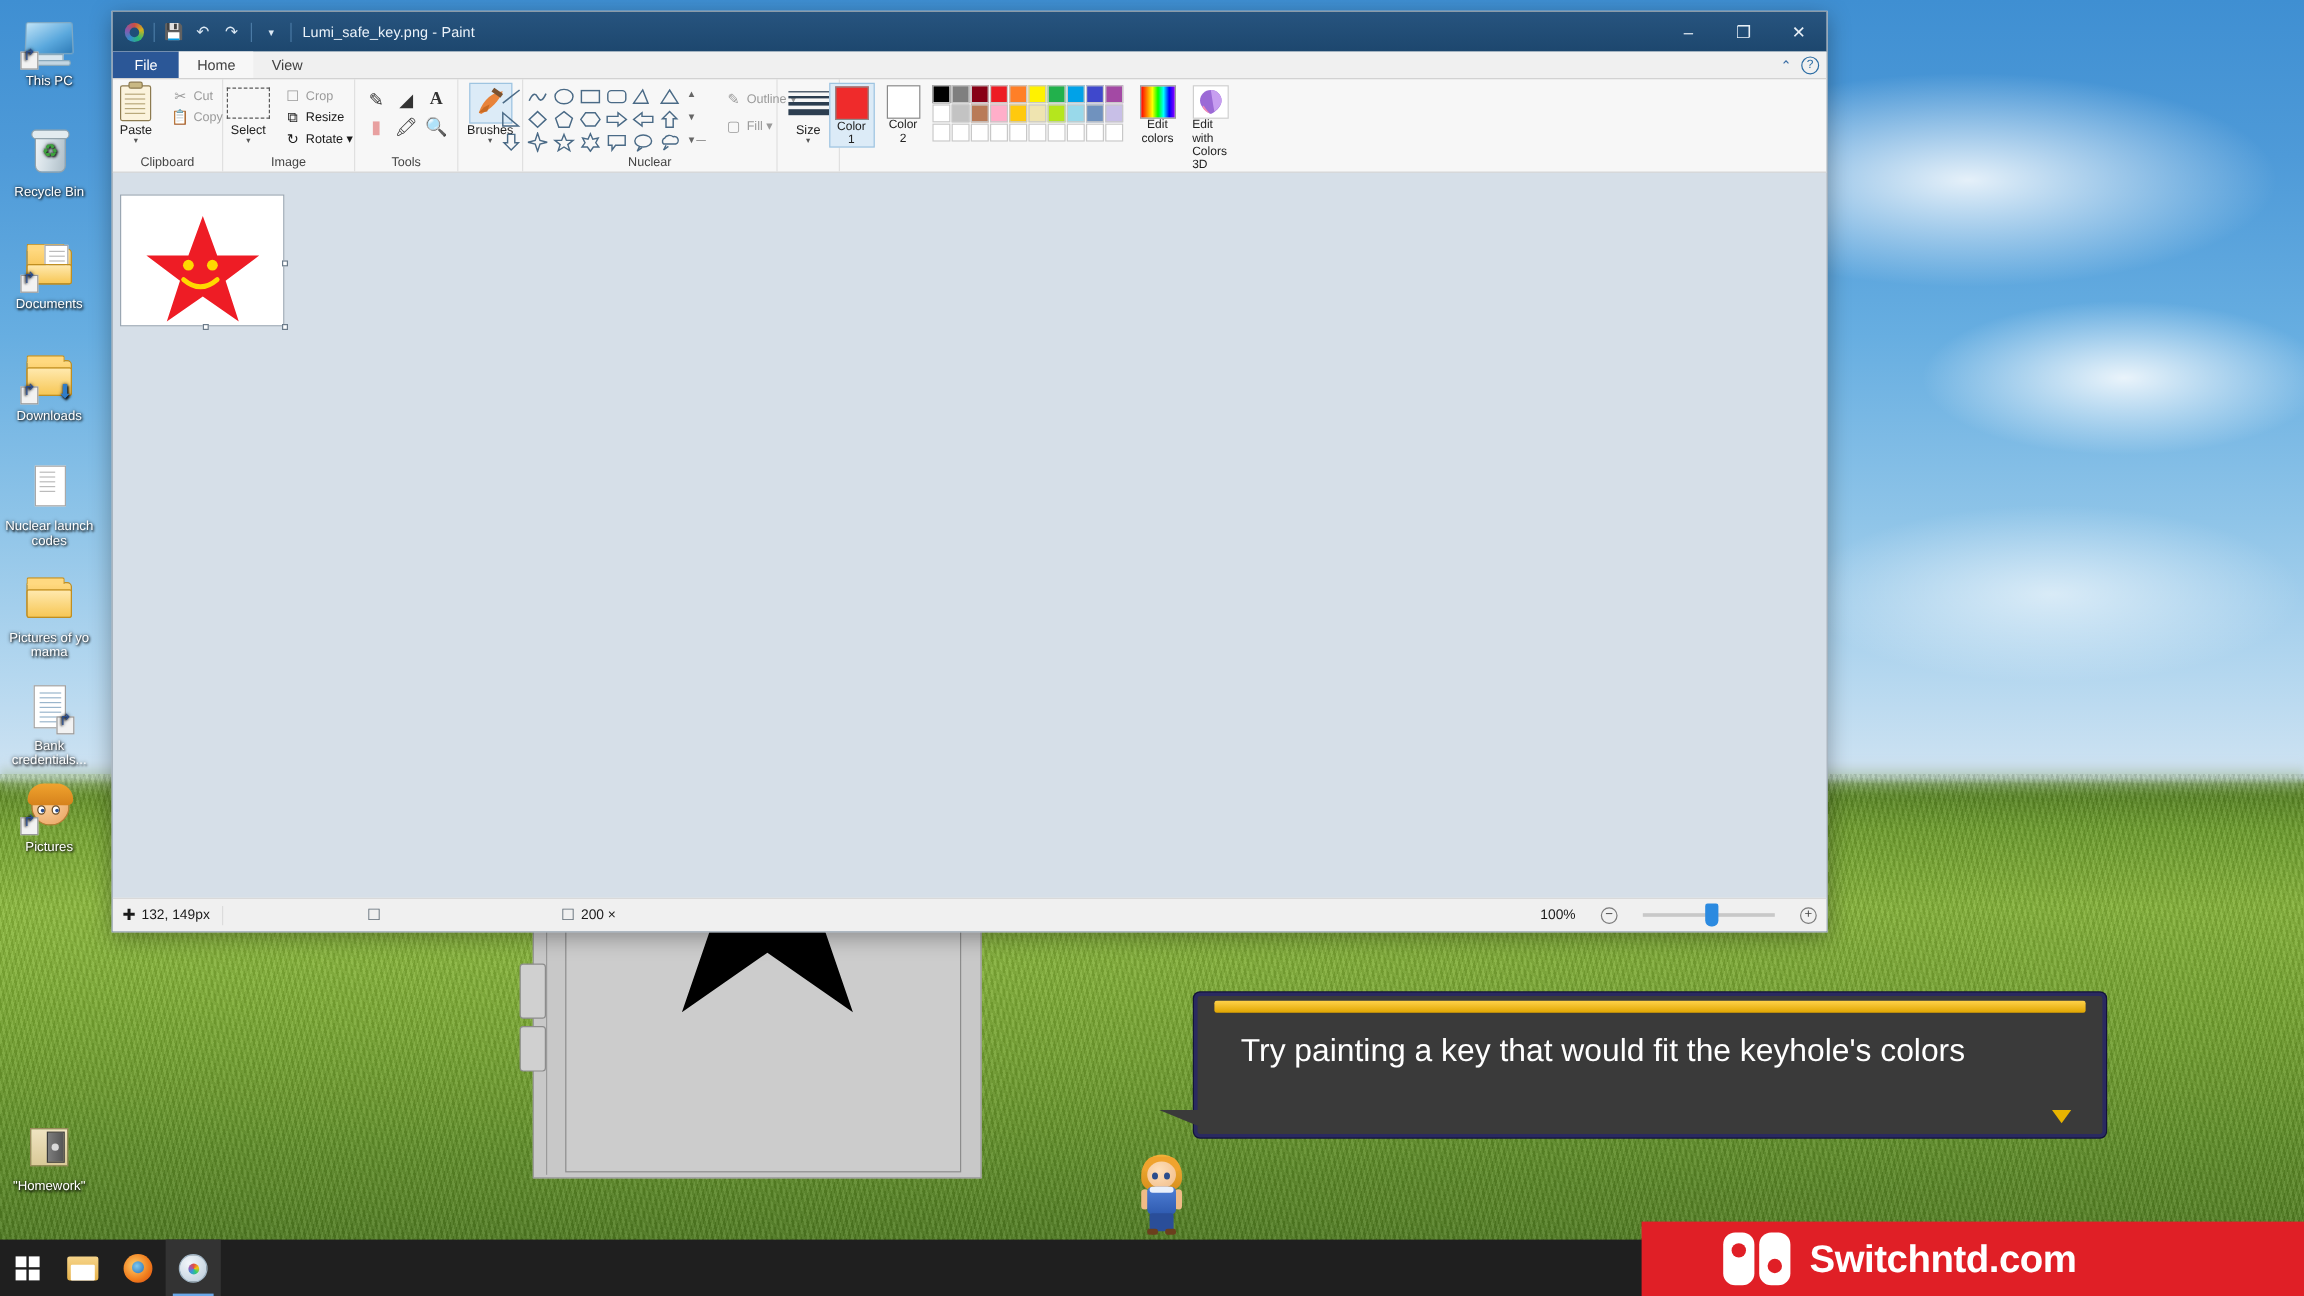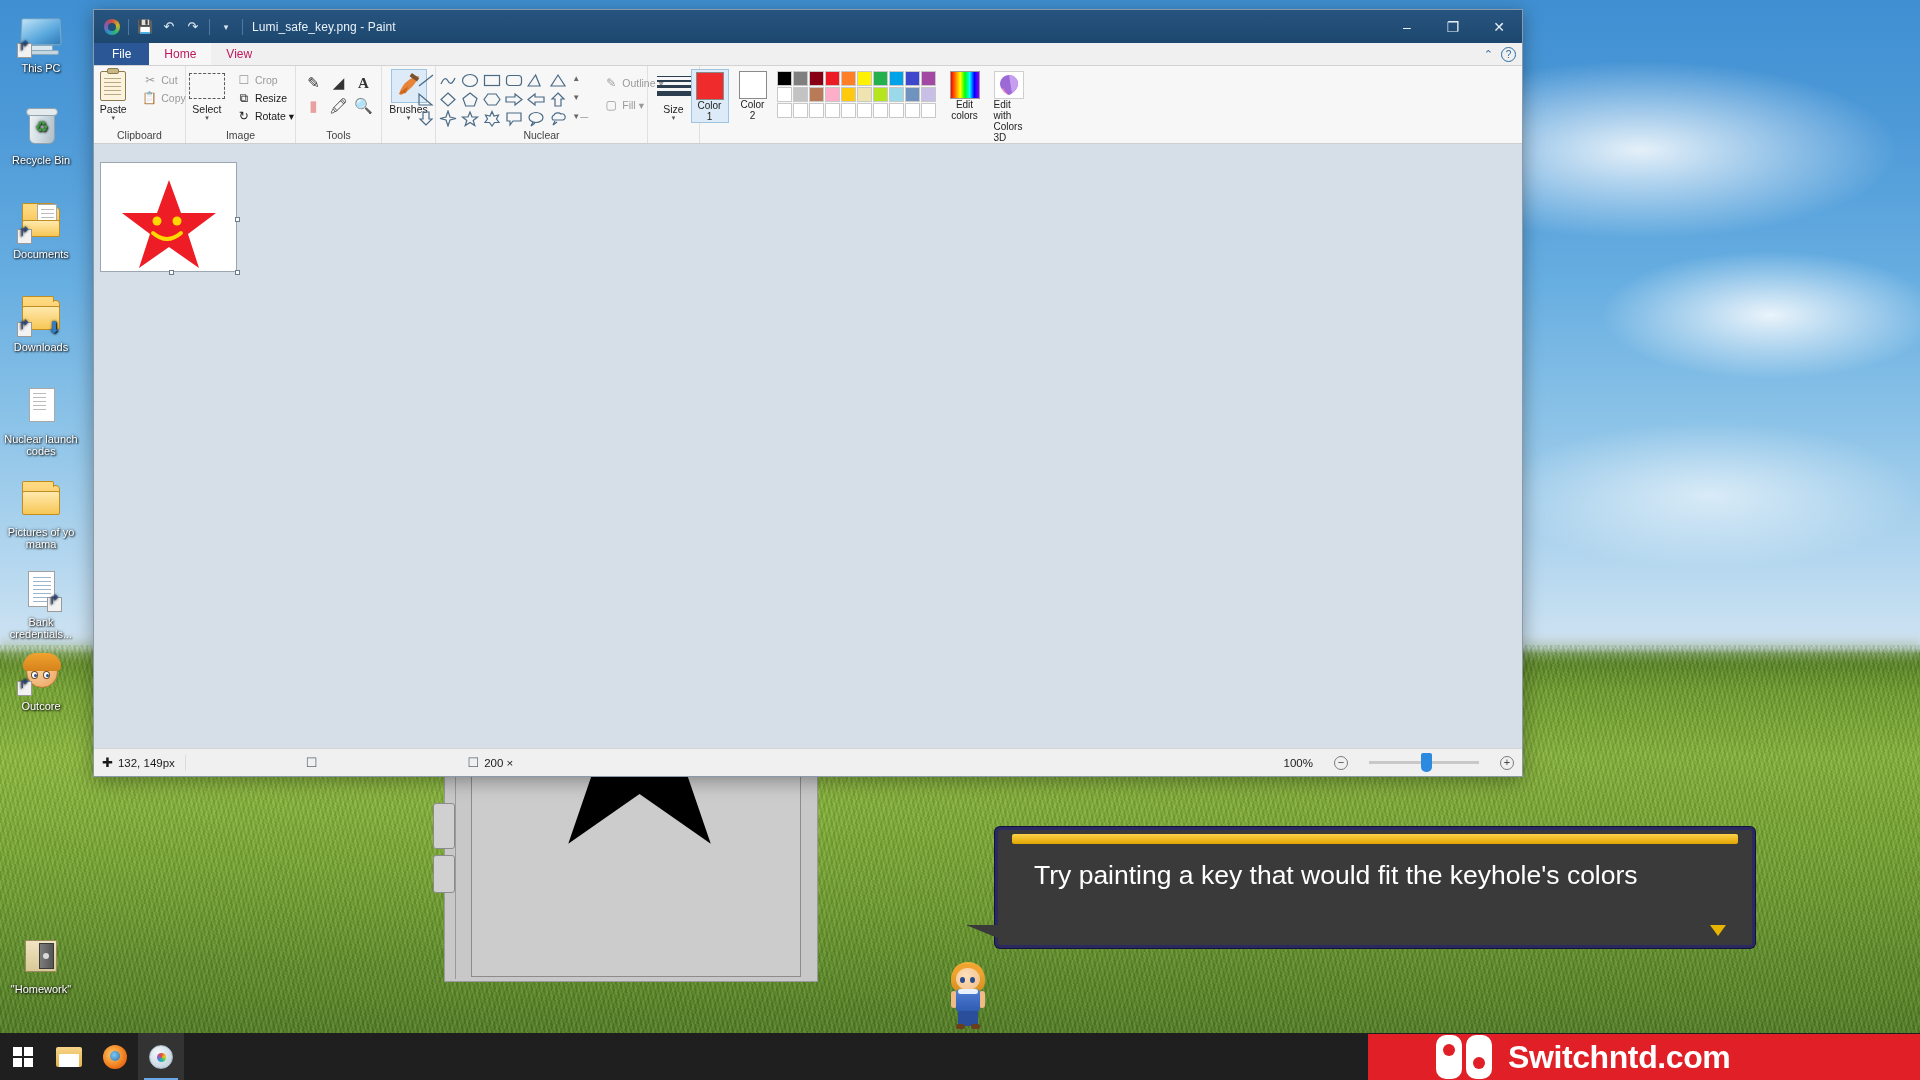--- a/index.html
+++ b/index.html
@@ -132,21 +132,21 @@
   .paint-logo:after { content:""; position:absolute; left:6px; top:6px; width:8px; height:8px; border-radius:50%; background:#1f4e79;}
   .qat .sepv { width:1px; height:16px; background:#4a7aa5; margin:0 3px; }
   #win-title { font-size: 12px; margin-left: 6px; color: #eaf2f9; letter-spacing: .1px; }
   #win-buttons { position: absolute; right: 0; top: 0; height: 33px; display: flex; }
   #win-buttons .wb { width: 46px; height: 33px; display: flex; align-items: center; justify-content: center;
     color: #e8f0f7; font-size: 14px; }
 
   
   #tabstrip { height: 23px; background: #f0f0f0; display: flex; align-items: stretch;
     border-bottom: 1px solid #d2d2d2; position: relative; flex: 0 0 23px; }
-  .tab { padding: 0 15px; display: flex; align-items: center; font-size: 12px; color: #be185d; }
+  .tab { padding: 0 15px; display: flex; align-items: center; font-size: 12px; color: #404040; }
   .tab.file { background: #2b5797; color: #fff; padding: 0 18px; }
   .tab.active { background: #f7f7f7; }
   #tab-right { position: absolute; right: 6px; top: 0; height: 23px; display: flex; align-items: center; gap: 8px; }
   .help-circle { width: 15px; height: 15px; border-radius: 50%; border: 1px solid #2b6ca3; color: #2b6ca3;
     font-size: 10px; display: flex; align-items: center; justify-content: center; }
 
   
   #ribbon { height: 78px; background: #f7f7f7; border-bottom: 1px solid #cfcfcf; display: flex; flex: 0 0 78px; }
   .rgroup { display: flex; flex-direction: column; align-items: center; justify-content: space-between;
     border-right: 1px solid #e0e0e0; padding: 3px 6px 1px; position: relative; }
@@ -309,21 +309,21 @@
     background: radial-gradient(circle at 40% 40%, #ffcf6b, #f07a1a 60%, #d2431a); position:relative;}
   .tb-fox:after { content:""; position:absolute; left:7px; top:6px; width:10px; height:10px; border-radius:50%;
     background: radial-gradient(circle at 40% 40%, #7ec9f2, #2a6fb0);}
   .tb-paint { width:24px; height:24px; border-radius:50%; position:relative;
     background: radial-gradient(circle at 35% 30%, #f2f6fa, #b9cbd9); border:1px solid #9fb3c2;}
   .tb-paint:after { content:""; position:absolute; left:7px; top:7px; width:9px; height:9px; border-radius:50%;
     background: conic-gradient(#e74c3c,#f1c40f,#2ecc71,#3498db,#9b59b6,#e74c3c);}
 
   
   #watermark {
-    position: absolute; right: 0; bottom: 0; width: 552px; height: 46px;
+    position: absolute; right: 0; bottom: 0; width: 552px; height: 62px;
     background: #e01f26; display: flex; align-items: center; gap: 16px; padding-left: 68px;
   }
   #wm-logo { display: flex; gap: 4px; }
   #wm-logo .jc { width: 26px; height: 44px; border-radius: 10px; position: relative; }
   #wm-logo .jc.left { background: #fff; }
   #wm-logo .jc.left:after { content:""; position:absolute; left:7px; top:9px; width:12px; height:12px; border-radius:50%; background:#e01f26; }
   #wm-logo .jc.right { background: #fff; }
   #wm-logo .jc.right:after { content:""; position:absolute; left:7px; top:22px; width:12px; height:12px; border-radius:50%; background:#e01f26; }
   #wm-text { color: #fff; font-size: 32px; font-weight: bold; letter-spacing: -.4px; font-family: "Liberation Sans", sans-serif; }
 </style>
@@ -404,21 +404,21 @@
   </div>
 
   <div class="dicon" style="left:2px; top:652px;">
     <div class="glyph ic-char">
       <div class="head"></div>
         <div class="hair"></div>
       <div class="eye l"></div>
         <div class="eye r"></div>
       <div class="shortcut-arrow"></div>
     </div>
-    <span class="lbl">Outcore</span>
+    <span class="lbl">Pictures</span>
   </div>
 
   <div class="dicon" style="left:2px; top:935px;">
     <div class="glyph ic-safe">
       <div class="body"></div>
         <div class="door"></div>
         <div class="knob"></div>
     </div>
     <span class="lbl">"Homework"</span>
   </div>

